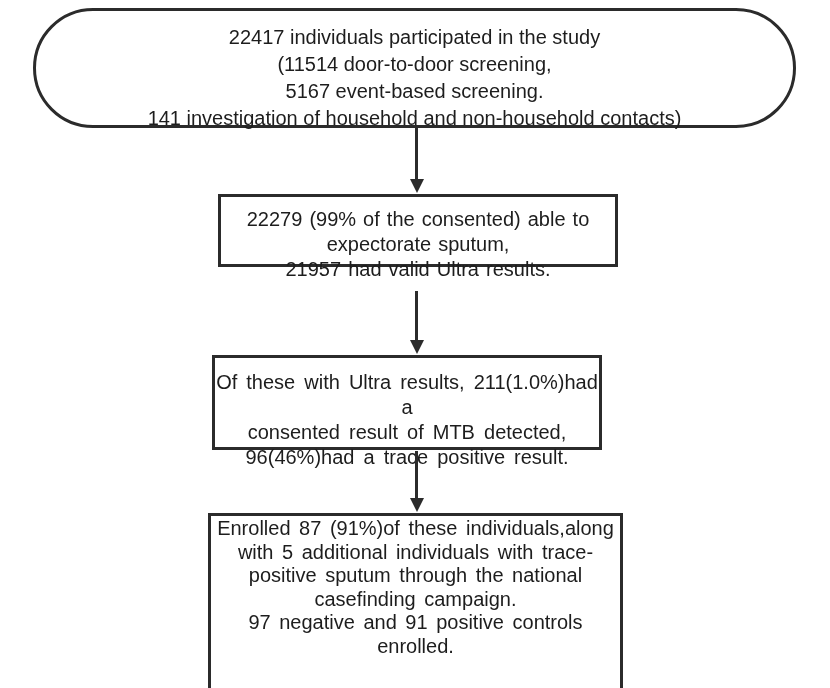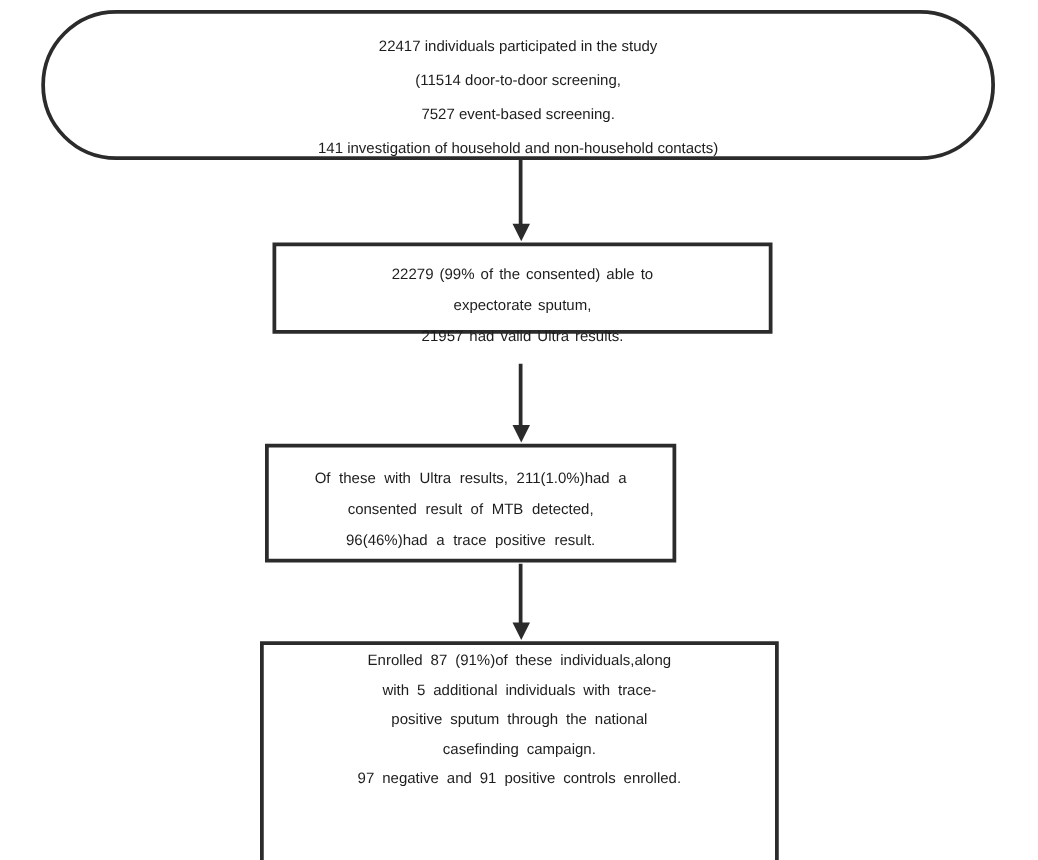--- a/index.html
+++ b/index.html
@@ -18,41 +18,41 @@
     height: 688px;
     background: var(--bg-color);
     overflow: hidden;
   }
   .node {
     position: absolute;
     background: var(--bg-color);
     border: 3px solid var(--line-color);
     color: var(--text-color);
     text-align: center;
-    font-size: 12px;
+    font-size: 20px;
   }
   .node-line { white-space: pre-wrap; }
 
   .stadium {
     left: 33px; top: 8px;
     width: 763px; height: 120px;
     border-radius: 60px;
     padding-top: 13px;
     line-height: 27px;
   }
   .box-sputum {
     left: 218px; top: 194px;
     width: 400px; height: 73px;
     padding-top: 10px;
     line-height: 25px;
     word-spacing: 1.5px;
   }
   .box-ultra {
     left: 212px; top: 355px;
-    width: 329px; height: 95px;
+    width: 390px; height: 95px;
     padding-top: 12px;
     line-height: 25px;
     word-spacing: 3.5px;
   }
   .box-enroll {
     left: 208px; top: 513px;
     width: 415px; height: 188px;
     padding-top: 1px;
     line-height: 23.5px;
     word-spacing: 3px;
@@ -83,21 +83,21 @@
   .connector-3 { top: 451px; height: 61px; }
 </style>
 </head>
 <body>
 
 <div class="canvas">
 
   <div class="node stadium">
     <div class="node-line">22417 individuals participated in the study</div>
     <div class="node-line">(11514 door-to-door screening,</div>
-    <div class="node-line">7527 event-based screening.</div>
+    <div class="node-line">5167 event-based screening.</div>
     <div class="node-line">141 investigation of household and non-household contacts)</div>
   </div>
 
   <div class="connector connector-1">
     <div class="arrow-shaft"></div>
     <div class="arrow-head"></div>
   </div>
 
   <div class="node box-sputum">
     <div class="node-line">22279 (99% of the consented) able to</div>

